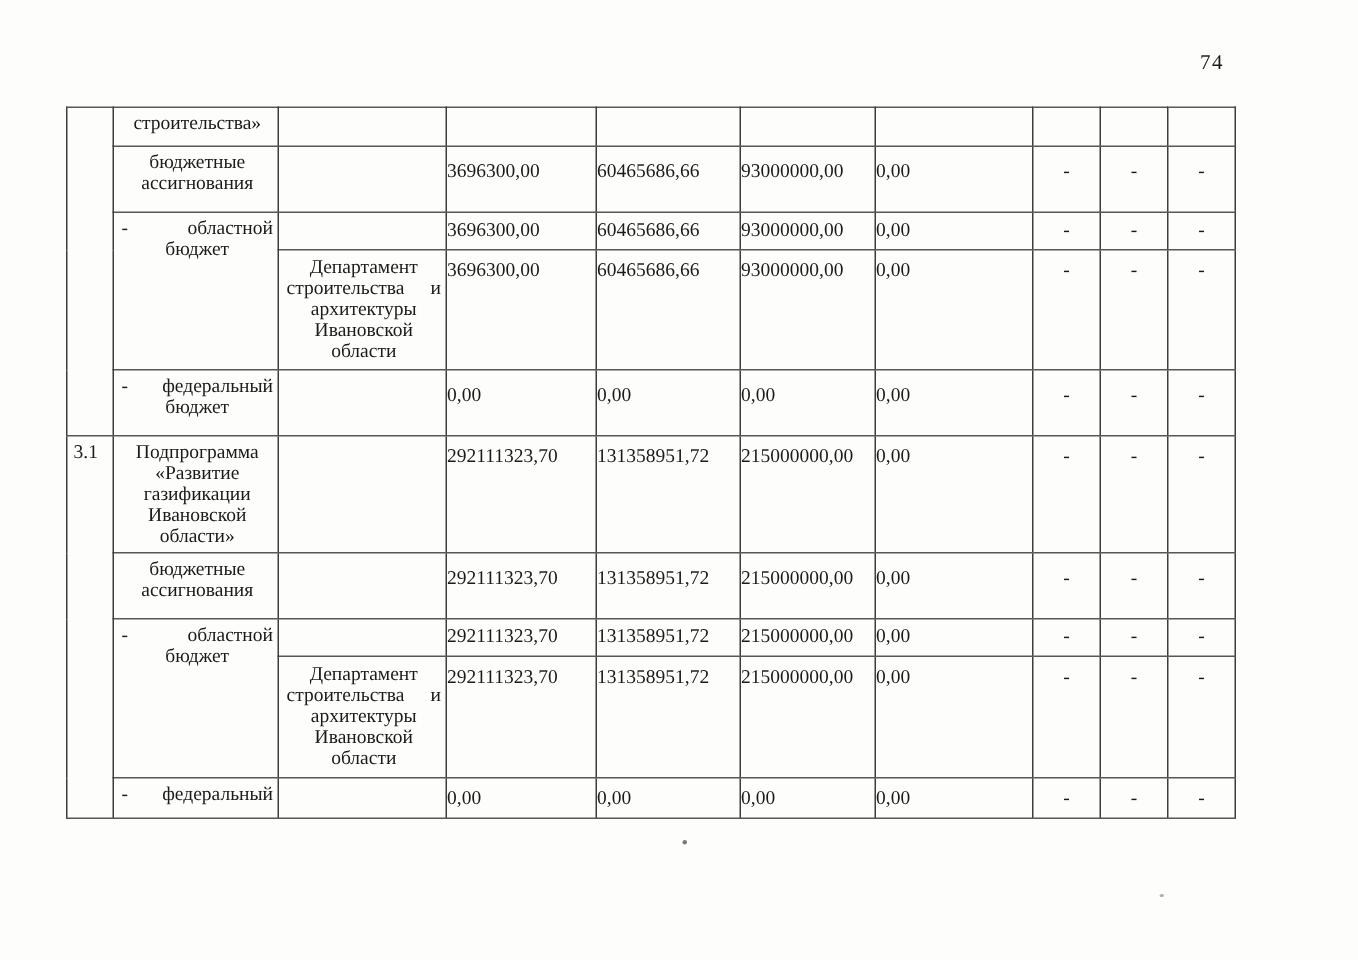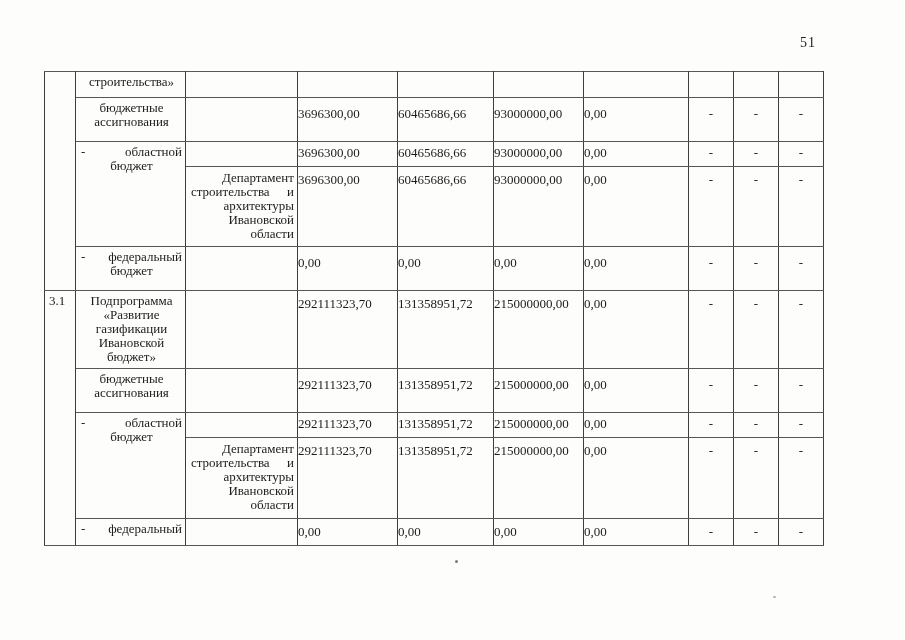--- a/index.html
+++ b/index.html
@@ -15,39 +15,39 @@
   }
   td {
     border-left:1px solid #3d3d3d; border-right:1px solid #3d3d3d;
     border-top:1px solid #575757; border-bottom:1px solid #575757;
     padding:0; vertical-align:top; font-size:13px; line-height:14px;
     overflow:hidden;
   }
   table.budget { border:1px solid #2e2e2e; }
   td.numcol { text-align:left; padding:3px 0 0 4px; }
   td.name  { text-align:center; padding:3px 3px 0 5px; }
-  td.exec  { text-align:right; padding:4px 3px 0 5px;margin-top:25px; }
+  td.exec  { text-align:center; padding:4px 3px 0 5px;margin-top:25px; }
   td.val   { }
   td.dash  { text-align:center; }
   .jline { display:flex; justify-content:space-between; }
   
   tr.r-mid   td.val, tr.r-mid   td.dash { padding-top:9px; }
   tr.r-tall  td.val, tr.r-tall  td.dash { padding-top:6px; }
   tr.r-short td.val, tr.r-short td.dash { padding-top:4px; }
   tr.r-last  td.val, tr.r-last  td.dash { padding-top:6px; }
   
   .speck { position:absolute; background:#7a7a7a; border-radius:50%; }
   .speck-1 { left:455px; top:560px; width:3px; height:3px; }
   .speck-2 { left:773px; top:596px; width:3px; height:2px; opacity:.6; }
 </style>
 </head>
 <body>
 
 <div class="page">
-  <div class="page-number">51</div>
+  <div class="page-number">74</div>
 
   <table class="budget">
     <colgroup>
       <col style="width:31px">
         <col style="width:110px">
         <col style="width:112px">
       <col style="width:100px">
         <col style="width:96px">
         <col style="width:90px">
       <col style="width:105px">
@@ -140,21 +140,21 @@
       <td class="dash">-</td>
       <td class="dash">-</td>
       <td class="dash">-</td>
     </tr>
 
     <tr class="r-tall" style="height:78px">
       <td class="numcol" rowspan="5">
         <div>3.1</div>
       </td>
       <td class="name">
-        <div>Подпрограмма «Развитие газификации Ивановской бюджет»</div>
+        <div>Подпрограмма «Развитие газификации Ивановской области»</div>
       </td>
       <td class="exec"></td>
       <td class="val">292111323,70</td>
       <td class="val">131358951,72</td>
       <td class="val">215000000,00</td>
       <td class="val">0,00</td>
       <td class="dash">-</td>
       <td class="dash">-</td>
       <td class="dash">-</td>
     </tr>

